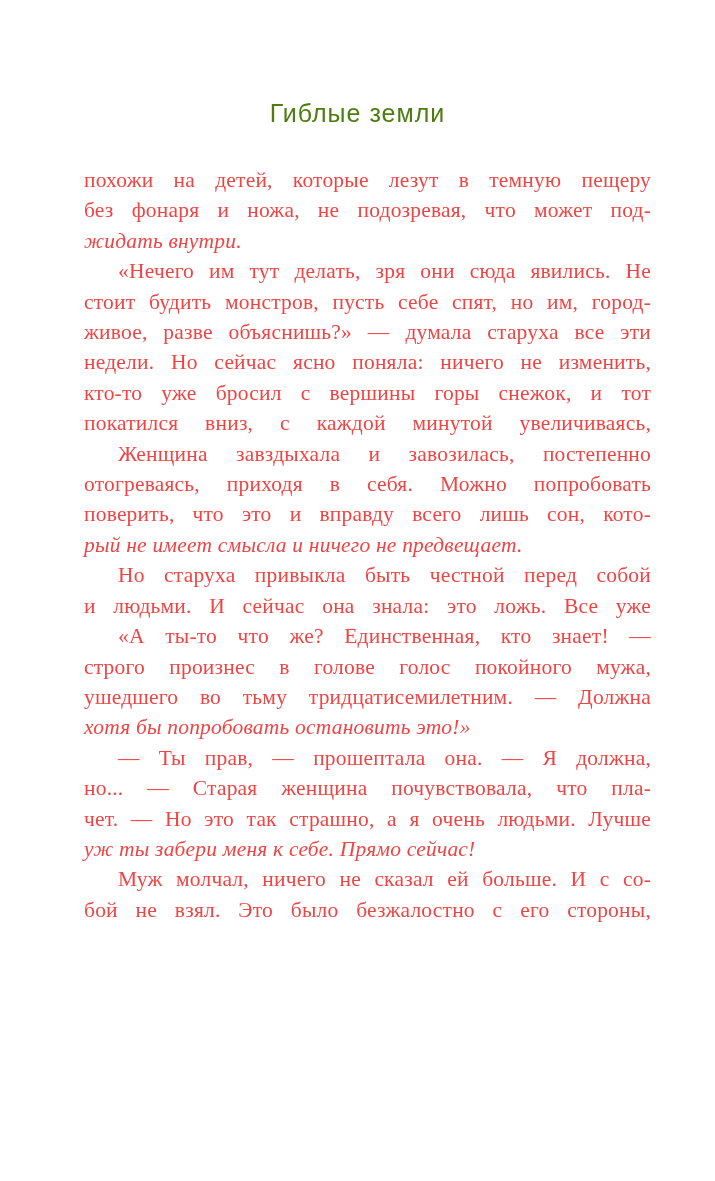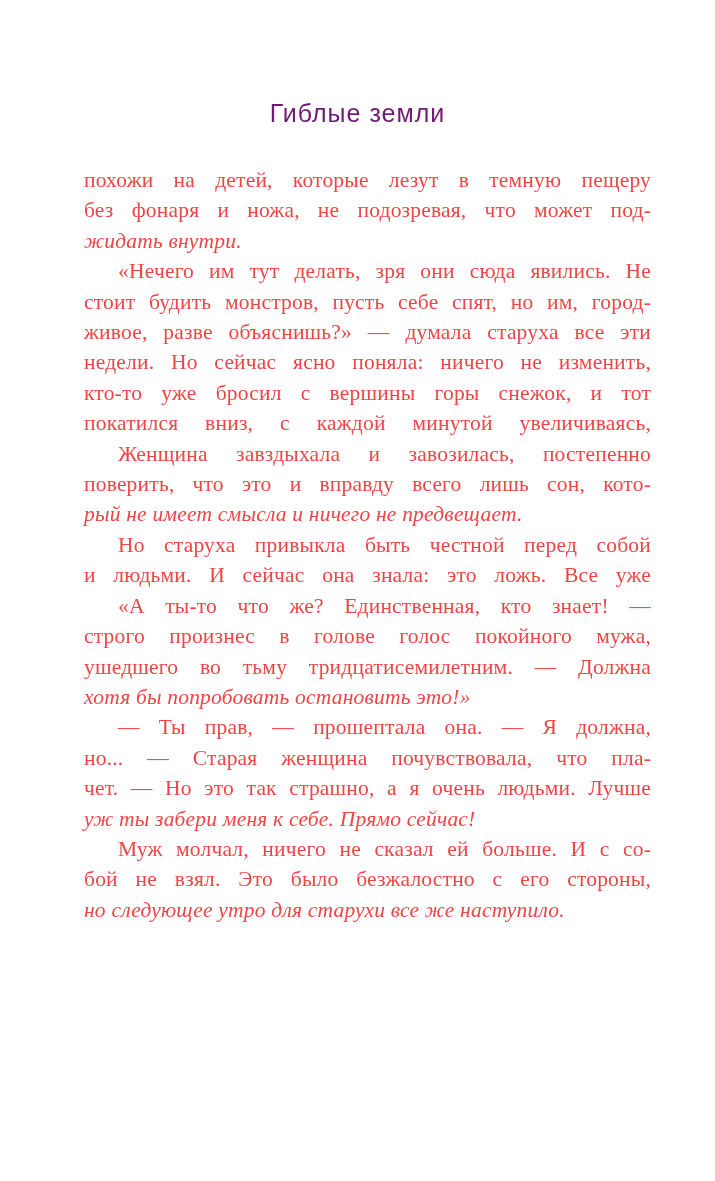--- a/index.html
+++ b/index.html
@@ -20,21 +20,21 @@
     top: 97px;
     left: 0;
     right: 0;
     margin: 0;
     text-align: center;
     font-family: "Liberation Sans", sans-serif;
     font-weight: 500;
     font-size: 25px;
     line-height: 32px;
     letter-spacing: 1px;
-    color: #701a75;
+    color: #4d7c0f;
   }
   .body-text {
     position: absolute;
     top: 165px;
     left: 84px;
     width: 567px;
     font-family: "Liberation Serif", serif;
     font-size: 21.5px;
     line-height: 30.4px;
     letter-spacing: 0.2px;
@@ -61,29 +61,29 @@
       <div class="text-line">похожи на детей, которые лезут в темную пещеру</div>
       <div class="text-line">без фонаря и ножа, не подозревая, что может под-</div>
       <div class="text-line last">жидать внутри.</div>
       <div class="text-line indent">«Нечего им тут делать, зря они сюда явились. Не</div>
       <div class="text-line">стоит будить монстров, пусть себе спят, но им, город-</div>
       <div class="text-line">живое, разве объяснишь?» — думала старуха все эти</div>
       <div class="text-line">недели. Но сейчас ясно поняла: ничего не изменить,</div>
       <div class="text-line">кто-то уже бросил с вершины горы снежок, и тот</div>
       <div class="text-line">покатился вниз, с каждой минутой увеличиваясь,</div>
       <div class="text-line indent">Женщина завздыхала и завозилась, постепенно</div>
+      <div class="text-line">отогреваясь, приходя в себя. Можно попробовать</div>
       <div class="text-line">поверить, что это и вправду всего лишь сон, кото-</div>
       <div class="text-line last">рый не имеет смысла и ничего не предвещает.</div>
       <div class="text-line indent">Но старуха привыкла быть честной перед собой</div>
       <div class="text-line">и людьми. И сейчас она знала: это ложь. Все уже</div>
       <div class="text-line indent">«А ты-то что же? Единственная, кто знает! —</div>
       <div class="text-line">строго произнес в голове голос покойного мужа,</div>
       <div class="text-line">ушедшего во тьму тридцатисемилетним. — Должна</div>
       <div class="text-line last">хотя бы попробовать остановить это!»</div>
       <div class="text-line indent">— Ты прав, — прошептала она. — Я должна,</div>
       <div class="text-line">но... — Старая женщина почувствовала, что пла-</div>
       <div class="text-line">чет. — Но это так страшно, а я очень людьми. Лучше</div>
       <div class="text-line last">уж ты забери меня к себе. Прямо сейчас!</div>
       <div class="text-line indent">Муж молчал, ничего не сказал ей больше. И с со-</div>
       <div class="text-line">бой не взял. Это было безжалостно с его стороны,</div>
-      <div class="text-line last">но следующее утро для старухи все же наступило.</div>
     </div>
 </div>
 
 </body></html>

